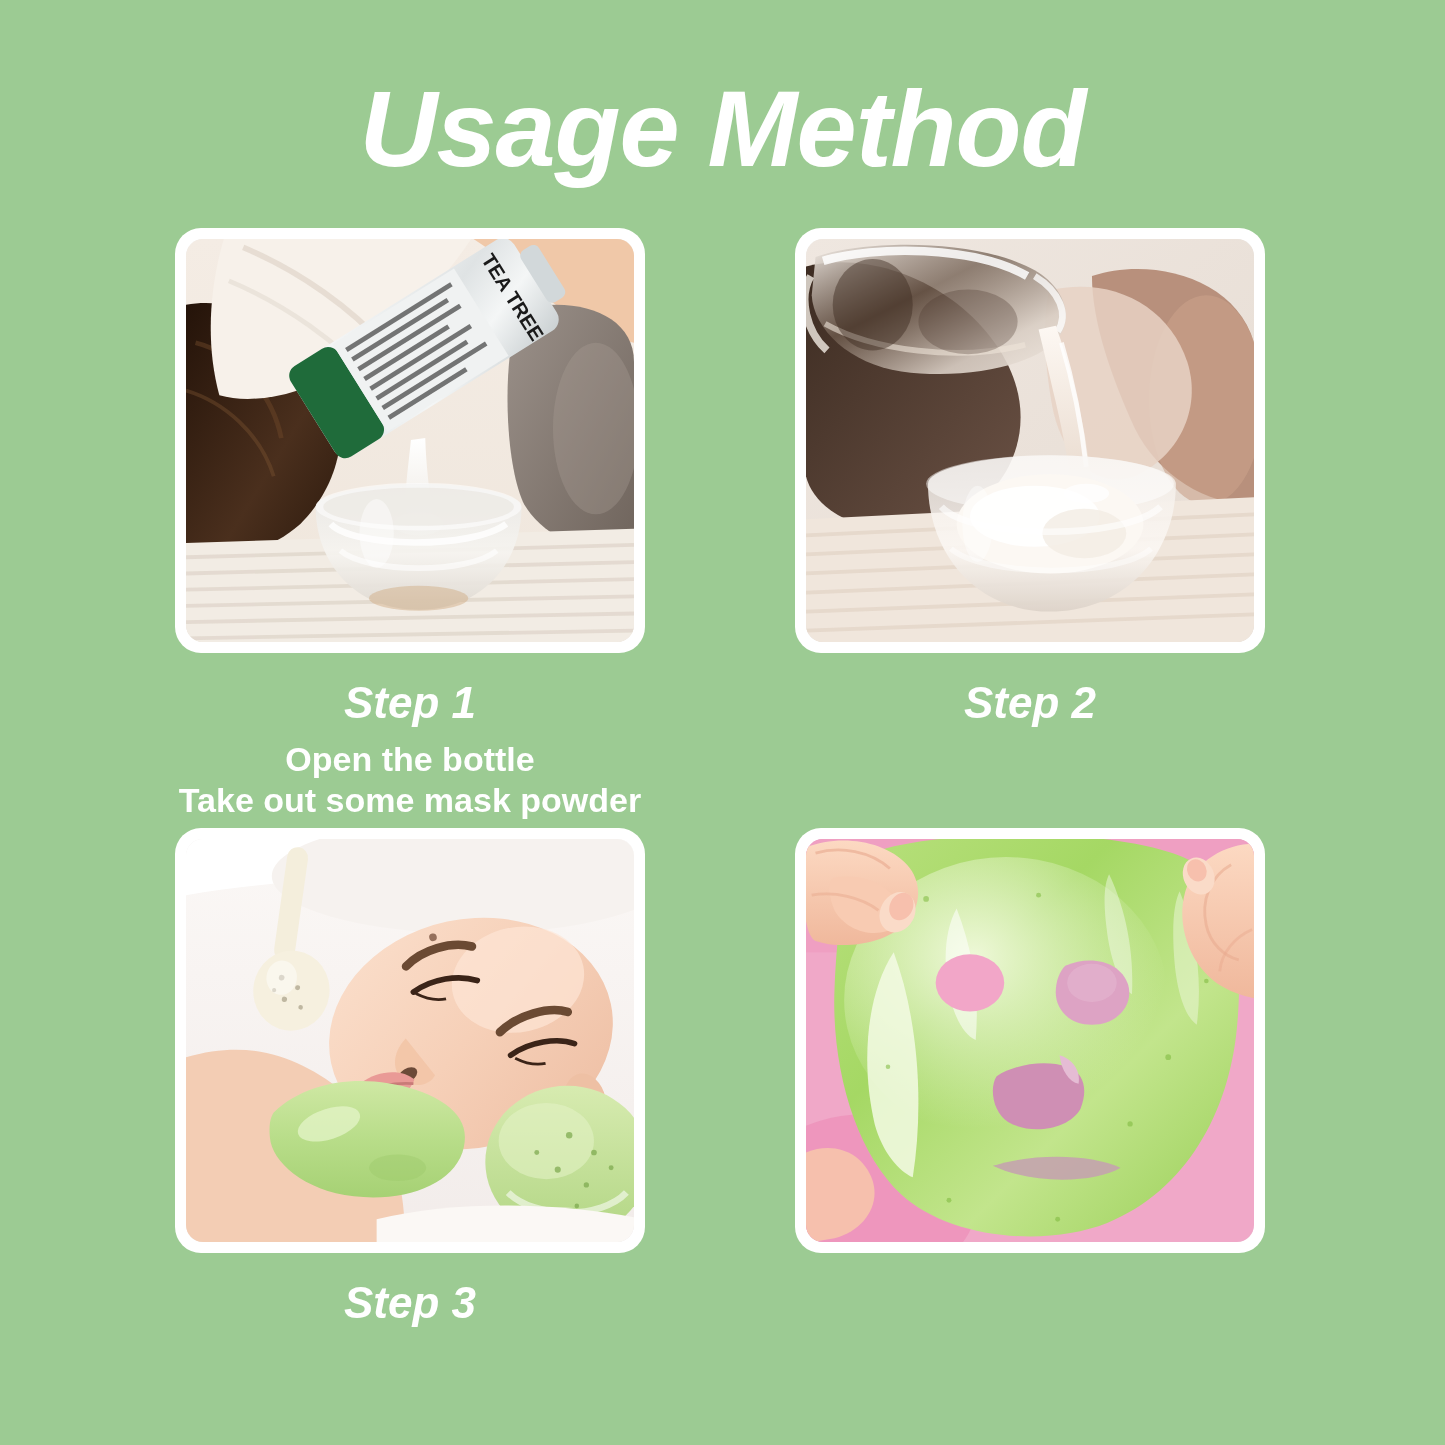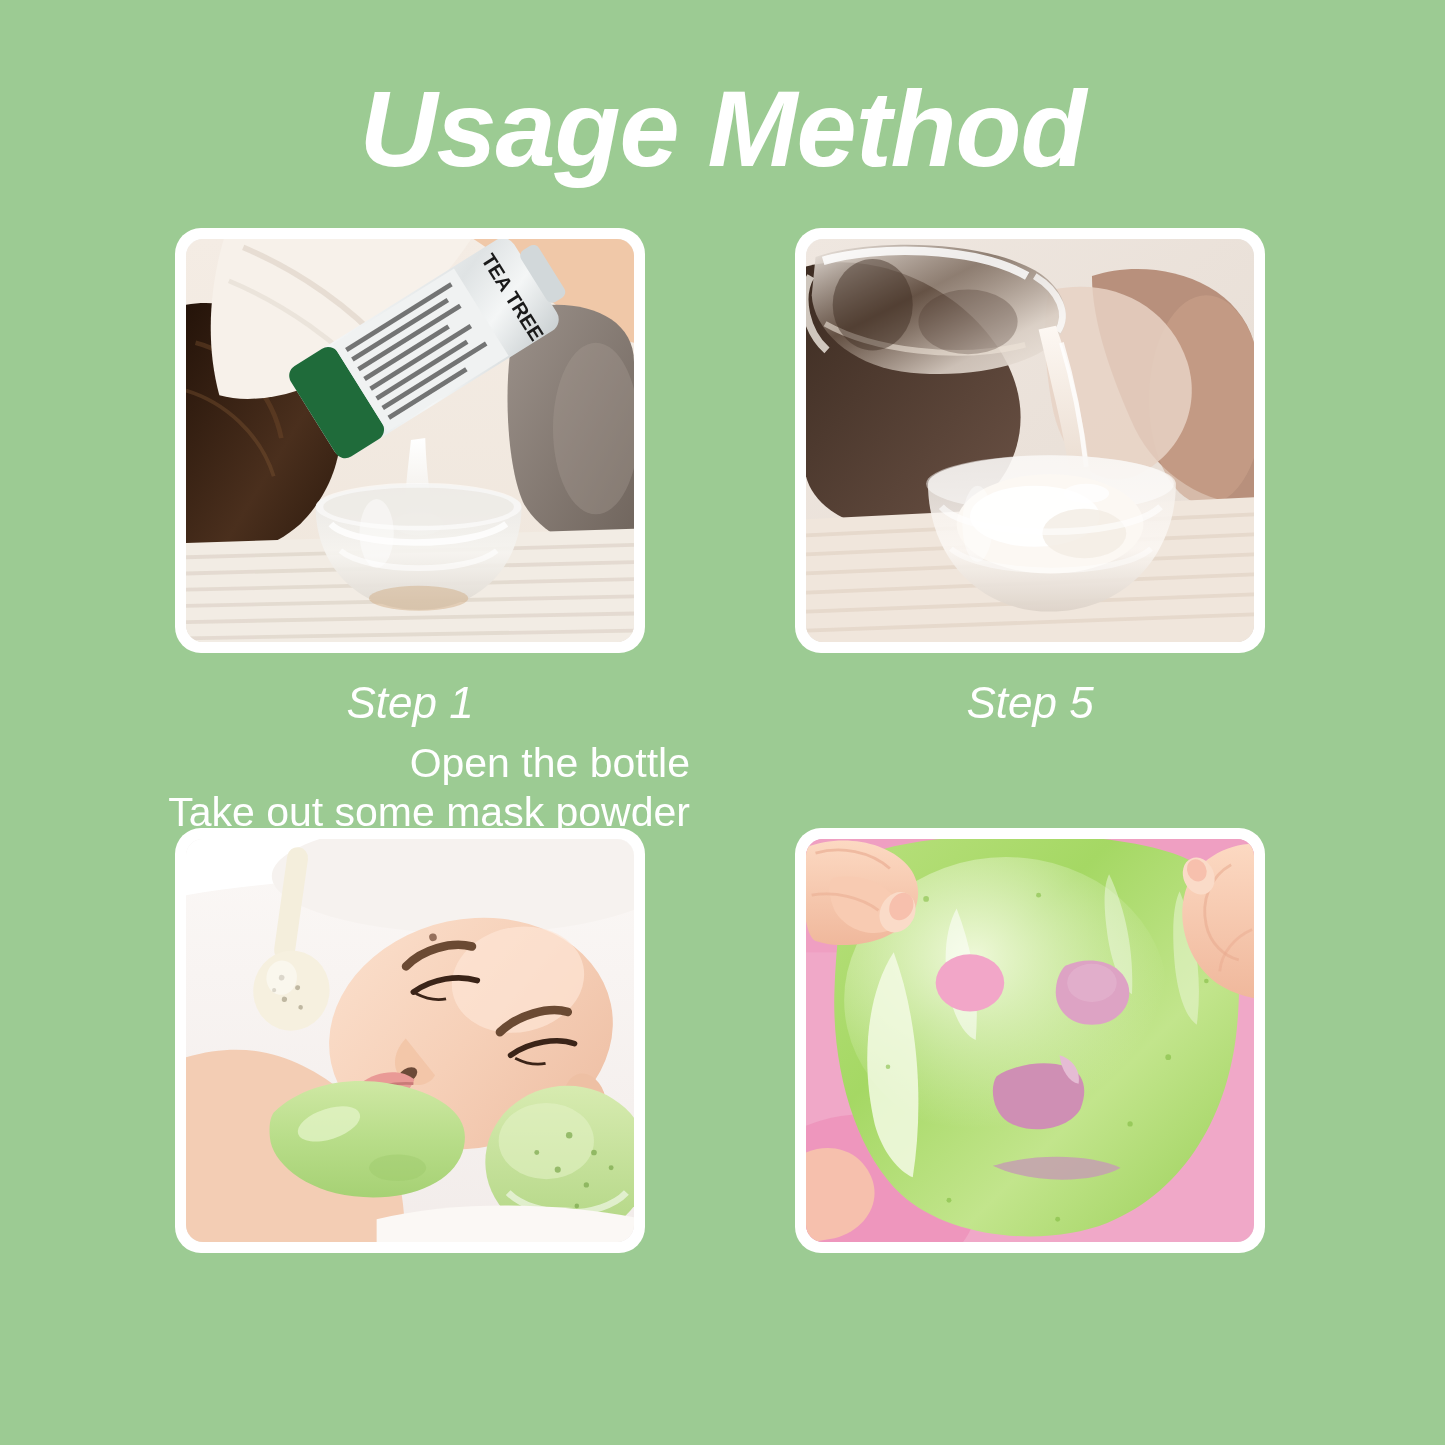--- a/index.html
+++ b/index.html
@@ -52,32 +52,32 @@
     background:#eee;
   }
   .photo svg{display:block;width:100%;height:100%;}
 
   
   .step-label{
     margin-top:26px;
     text-align:center;
     color:#ffffff;
     font-size:44px;
-    font-weight:normal;
+    font-weight:bold;
     font-style:italic;
     letter-spacing:0px;
     width:470px;
     line-height:1.1;
   }
   .step-desc{
     margin-top:12px;
-    text-align:right;
+    text-align:center;
     color:#ffffff;
-    font-size:41px;
-    font-weight:normal;
+    font-size:34px;
+    font-weight:bold;
     line-height:1.18;
     width:600px;
     margin-left:-65px;
     white-space:pre-line;
   }
   .cell-0 .step-desc{width:560px;margin-left:-45px;}
   .cell-1 .step-desc{width:620px;margin-left:-75px;}
   .cell-2 .step-desc{width:540px;margin-left:-35px;}
   .cell-3 .step-desc{width:640px;margin-left:-85px;}
 </style>
@@ -254,21 +254,21 @@
             <ellipse cx="240" cy="292" rx="68" ry="32" fill="#ffffff" opacity=".9"></ellipse>
             <ellipse cx="292" cy="310" rx="44" ry="26" fill="#f2ece4" opacity=".8"></ellipse>
 
             <ellipse cx="294" cy="268" rx="24" ry="10" fill="#ffffff" opacity=".75"></ellipse>
             <path d="M142 282 C172 316 334 318 372 282" stroke="#ffffff" stroke-width="7" fill="none" opacity=".6"></path>
             <path d="M152 326 C186 356 328 357 362 326" stroke="#ffffff" stroke-width="6" fill="none" opacity=".45"></path>
             <ellipse cx="180" cy="300" rx="16" ry="40" fill="#ffffff" opacity=".4"></ellipse>
           </svg>
         </div>
       </div>
-      <div class="step-label">Step 5</div>
+      <div class="step-label">Step 2</div>
     </div>
 
     <div class="cell cell-2">
       <div class="frame">
         <div class="photo">
           <svg viewBox="0 0 470 425" preserveAspectRatio="xMidYMid slice">
             <defs>
               <linearGradient id="s3bg" x1="0" y1="0" x2="0" y2="1">
                 <stop offset="0" stop-color="#fbf8f6"></stop>
                   <stop offset="1" stop-color="#f2ecea"></stop>
@@ -348,20 +348,21 @@
               <circle cx="446" cy="346" r="2.6"></circle>
                 <circle cx="368" cy="330" r="2.6"></circle>
               <circle cx="410" cy="386" r="2.4"></circle>
             </g>
             <path d="M338 372 C366 400 436 400 462 372" stroke="#ffffff" stroke-width="7" fill="none" opacity=".55"></path>
 
             <path d="M200 400 C280 380 390 382 470 398 L470 425 L200 425 Z" fill="#fbf8f5"></path>
           </svg>
         </div>
       </div>
+      <div class="step-label">Step 3</div>
     </div>
 
     <div class="cell cell-3">
       <div class="frame">
         <div class="photo">
           <svg viewBox="0 0 470 425" preserveAspectRatio="xMidYMid slice">
             <defs>
               <linearGradient id="s4mask" x1="0" y1="0" x2="1" y2="1">
                 <stop offset="0" stop-color="#b9e07e"></stop>
                   <stop offset=".35" stop-color="#a5d864"></stop>

